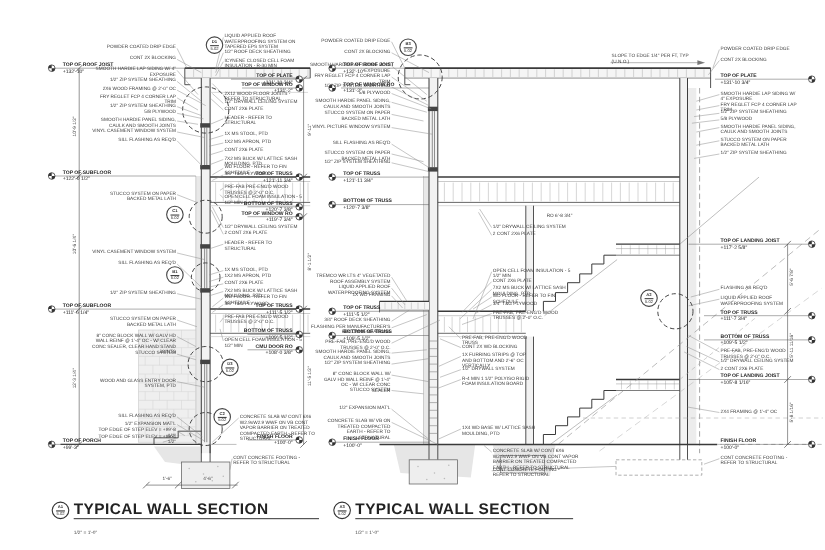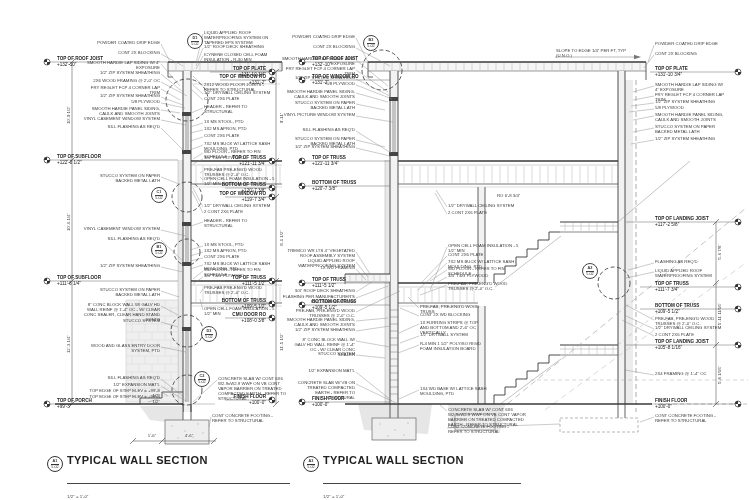--- a/index.html
+++ b/index.html
@@ -21,22 +21,22 @@
   .co .cc{border-bottom:.6px solid #444;padding:0 1.5px .4px 1.5px;font-weight:bold}
   .co .cs{padding-top:.4px}
   .dim{position:absolute;font-size:4.3px;color:#444;white-space:nowrap}
   .dim.rot{transform:translate(-50%,-50%) rotate(-90deg)}
   .title{position:absolute;display:flex;align-items:flex-start;gap:4px}
   .tcirc{width:14px;height:14px;border:1px solid #333;border-radius:50%;font-size:3.8px;display:flex;
          flex-direction:column;align-items:center;justify-content:center;flex:0 0 auto;margin-top:2px}
   .tcirc .tt{font-weight:bold;border-bottom:.6px solid #333;padding:0 1.5px .3px}
   .tcirc .tb{padding-top:.3px}
   .tmain{flex:1;min-width:0}
-  .tname{display:block;font-size:11px;font-weight:bold;letter-spacing:.4px;color:#222;
-         border-bottom:1.3px solid #444;padding-bottom:17px}
+  .tname{display:block;font-size:14px;font-weight:bold;letter-spacing:.4px;color:#222;
+         border-bottom:1.3px solid #444;padding-bottom:1px}
   .tscale{font-size:4.4px;color:#444}
 </style>
 </head>
 <body>
 
 <div id="sheet">
 
   <svg id="linework" width="750" height="500" viewBox="0 0 750 500">
     <g stroke="#3a3a3a" fill="none" stroke-width="0.6">
 

